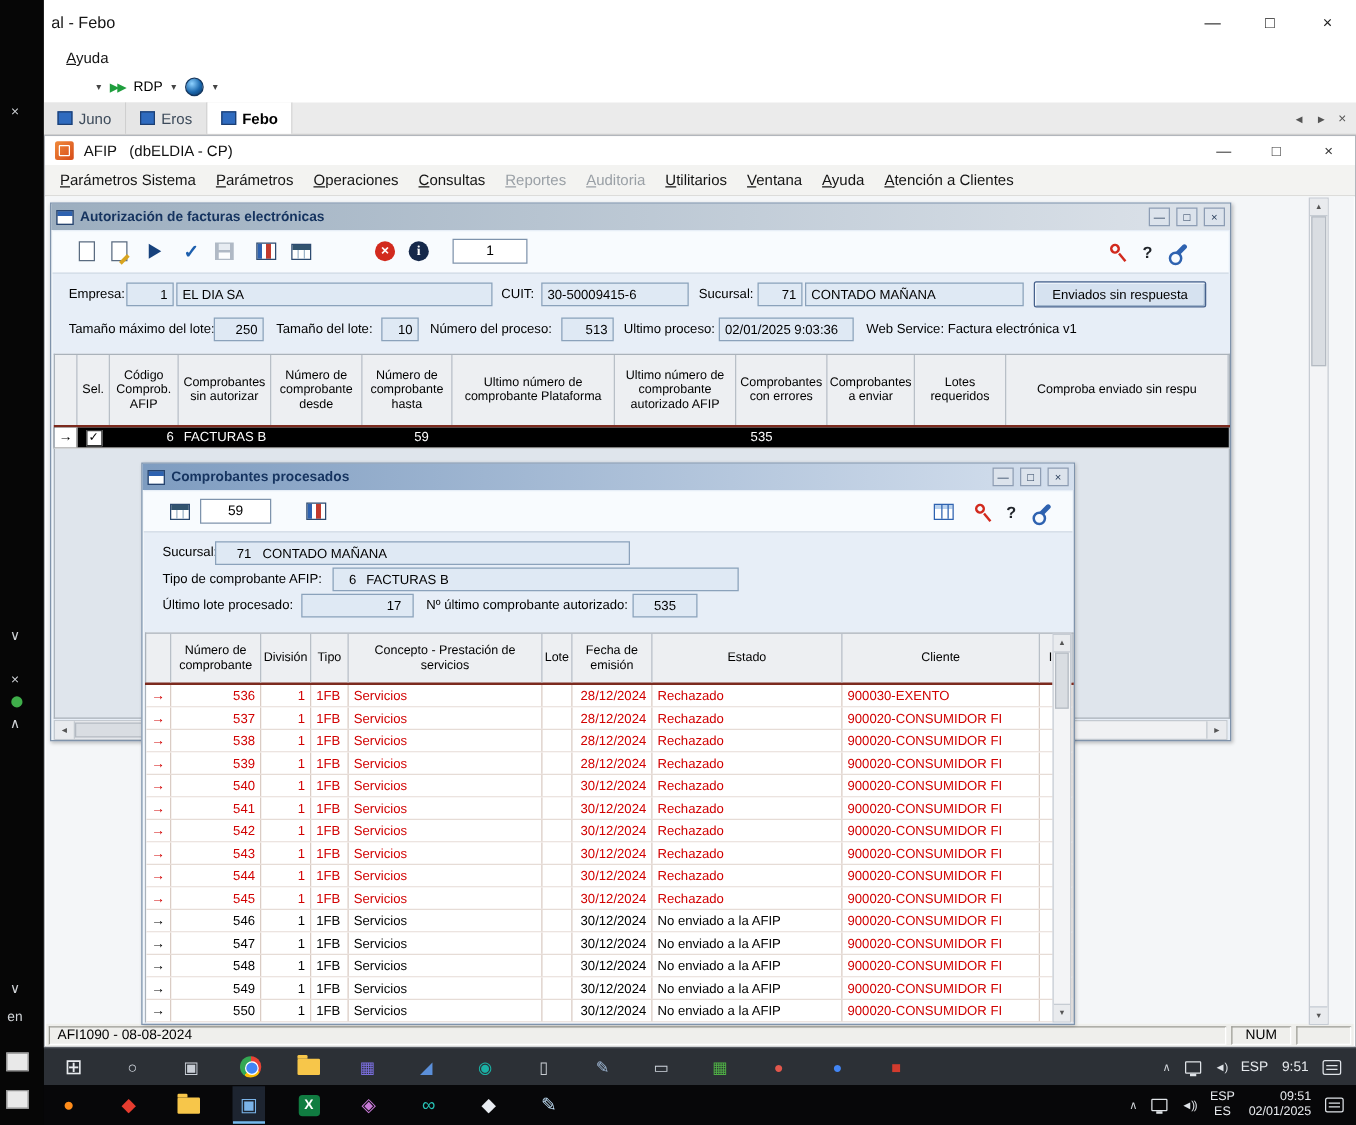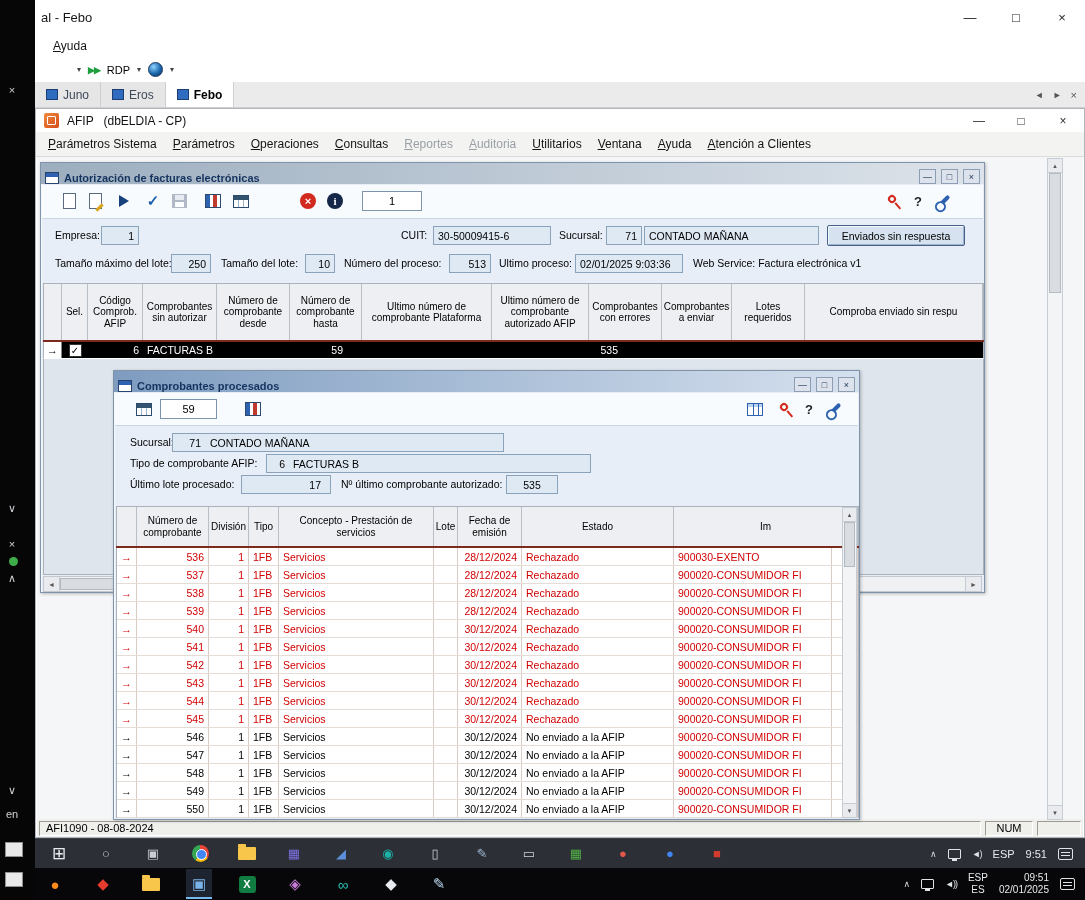--- a/index.html
+++ b/index.html
@@ -52,21 +52,21 @@
   .vs-btn:last-child{border-top:1px solid #c6ccd3;border-bottom:none}
   .vs-thumb{background:#d9dde2;border:1px solid #b4bac2;margin:0 1px}
   .vs-fill{flex:1}
   .hscroll{height:16px;background:#f0f1f3;border:1px solid #c3c9d0;display:flex;align-items:stretch}
   .hs-btn{width:16px;display:flex;align-items:center;justify-content:center;font-size:7px;color:#555;background:#e9ebee;border-right:1px solid #c3c9d0}
   .hs-btn.hs-right{margin-left:auto;border-right:none;border-left:1px solid #c3c9d0}
   .hs-thumb{width:72px;background:#d9dde2;border:1px solid #b4bac2;margin:1px 0}
 
   
   .cwin{background:#e7eef7;border:1px solid #7f93ab;box-shadow:1px 1px 3px rgba(0,0,0,.25), inset 1px 1px 0 #f6f9fc}
-  .c-title{height:21px;display:flex;align-items:flex-end;gap:5px;padding:0 4px;background:linear-gradient(90deg,#9caebf,#dde3ea)}
+  .c-title{height:21px;display:flex;align-items:center;gap:5px;padding:0 4px;background:linear-gradient(90deg,#9caebf,#dde3ea)}
   .c-title.active{background:linear-gradient(90deg,#7e9cc0,#d5e0ee)}
   .win-ico{width:14px;height:12px;background:linear-gradient(#2e62b0 0 4px,#fff 4px);border:1px solid #26436e;display:inline-block}
   .c-title-text{font-size:11px;font-weight:bold;color:#15335f;flex:1;white-space:nowrap;overflow:hidden}
   .c-cap{width:17px;height:15px;background:#dce3ec;border:1px solid #8d9db4;display:flex;align-items:center;justify-content:center;font-size:9px;color:#243a58}
   .c-toolbar{position:absolute;left:1px;right:1px;top:22px;background:#f8fbfe;border-bottom:1px solid #ccd6e2}
   .tbtn{position:absolute;top:5px;width:22px;height:22px;display:flex;align-items:center;justify-content:center}
   .editbox{position:absolute;background:#fff;border:1px solid #7e93ac;font-size:11px;display:flex;align-items:center;justify-content:center}
 
   
   .ic-page{width:13px;height:16px;background:#fff;border:1px solid #5a6b80;display:inline-block;position:relative}
@@ -277,20 +277,21 @@
     <div class="tbtn" style="right:54px">
         <span class="ic-help">?</span>
       </div>
     <div class="tbtn" style="right:28px">
         <span class="ic-wrench"></span>
       </div>
   </div>
 
   <span class="lbl" style="left:14px;top:63px">Empresa:</span>
   <div class="fbox num" style="left:60px;top:63px;width:38px">1</div>
+  <div class="fbox" style="left:100px;top:63px;width:253px">EL DIA SA</div>
   <span class="lbl" style="left:360px;top:63px">CUIT:</span>
   <div class="fbox" style="left:392px;top:63px;width:118px">30-50009415-6</div>
   <span class="lbl" style="left:518px;top:63px">Sucursal:</span>
   <div class="fbox num" style="left:565px;top:63px;width:36px">71</div>
   <div class="fbox" style="left:603px;top:63px;width:175px">CONTADO MAÑANA</div>
   <div class="btn" style="left:786px;top:62px;width:138px">Enviados sin respuesta</div>
 
   <span class="lbl" style="left:14px;top:91px">Tamaño máximo del lote:</span>
   <div class="fbox num" style="left:130px;top:91px;width:40px">250</div>
   <span class="lbl" style="left:180px;top:91px">Tamaño del lote:</span>
@@ -388,20 +389,21 @@
   <div class="abs" style="left:2px;top:135px;width:743px">
     <div class="ghead" style="height:40px">
       <div class="gh" style="width:20px"></div>
       <div class="gh" style="width:72px">Número de comprobante</div>
       <div class="gh" style="width:40px">División</div>
       <div class="gh" style="width:30px">Tipo</div>
       <div class="gh" style="width:155px">Concepto - Prestación de servicios</div>
       <div class="gh" style="width:24px">Lote</div>
       <div class="gh" style="width:64px">Fecha de emisión</div>
       <div class="gh" style="width:152px">Estado</div>
+      <div class="gh" style="width:158px">Cliente</div>
       <div class="gh" style="flex:1">Im</div>
     </div>
     <div class="maroon"></div>
     <div class="p-body">
         <div class="p-row rech">
     <div class="pc pc-marker" style="width:20px">→</div>
     <div class="pc num" style="width:72px">536</div>
     <div class="pc num" style="width:40px">1</div>
     <div class="pc" style="width:30px">1FB</div>
     <div class="pc" style="width:155px">Servicios</div>

